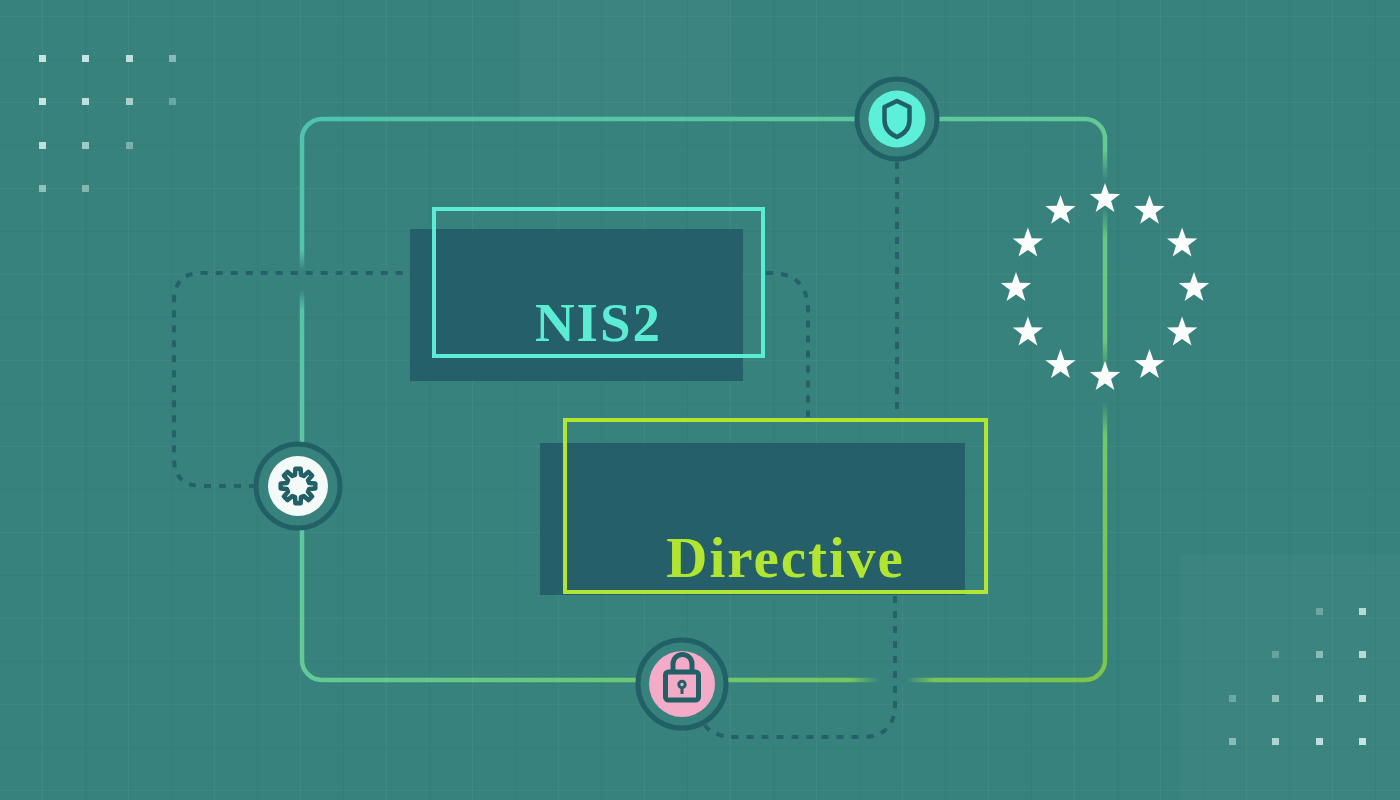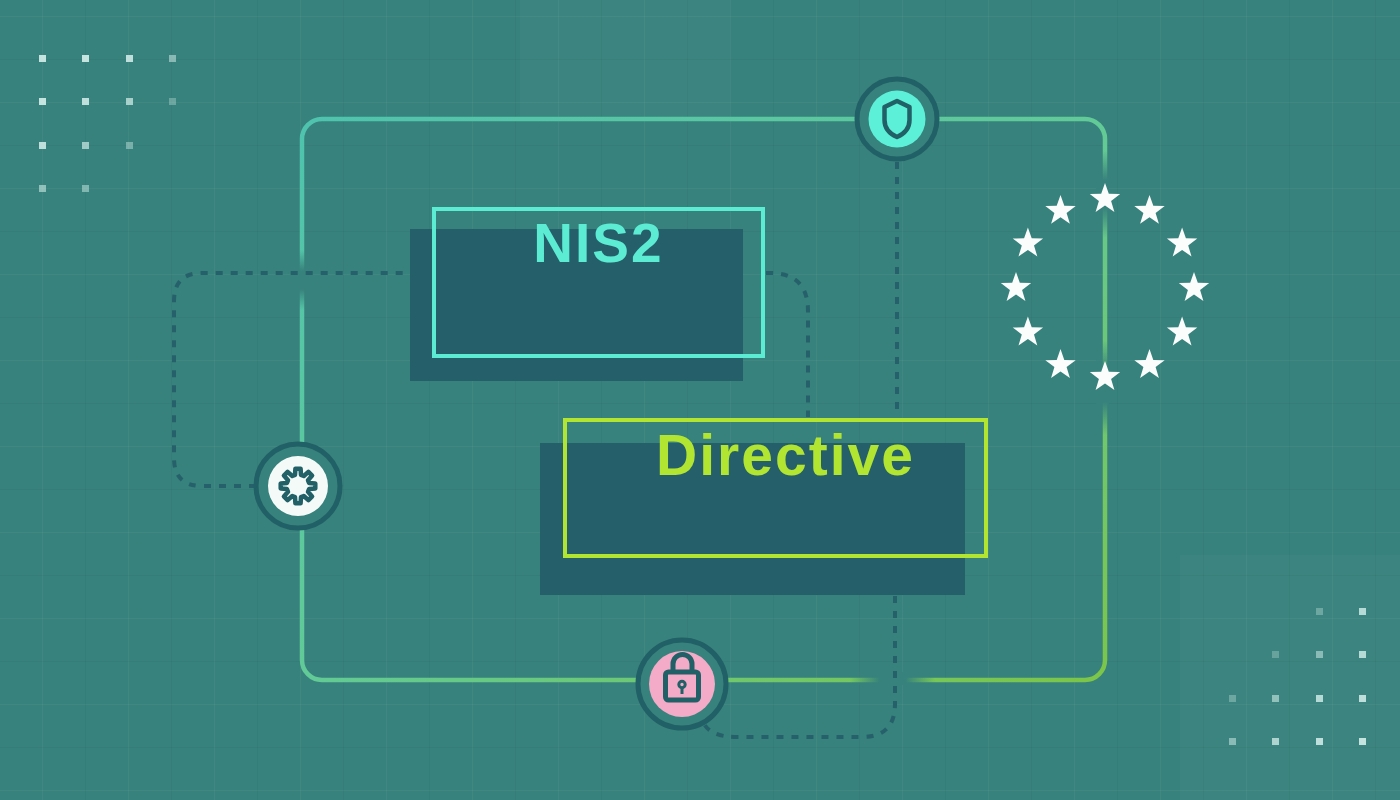--- a/index.html
+++ b/index.html
@@ -16,22 +16,22 @@
       linear-gradient(rgba(0,0,0,0.035) 1px, transparent 1px),
       linear-gradient(90deg, rgba(0,0,0,0.035) 1px, transparent 1px);
     background-size:86px 86px,86px 86px,86px 86px,86px 86px;
     background-position:42px 16px,42px 16px,85px 59px,85px 59px;
   }
   .patch{position:absolute;background:rgba(255,255,255,0.025);pointer-events:none;}
   svg.layer{position:absolute;inset:0;}
   .shadow-box{position:absolute;background:var(--shadow,#255f6a);}
   .label-box{
     position:absolute;box-sizing:border-box;
-    display:flex;align-items:flex-start;justify-content:center;
-    font-weight:700;letter-spacing:2px;
+    display:flex;align-items:flex-end;justify-content:center;
+    font-weight:700;letter-spacing:2px;font-family:Liberation Serif, serif;
   }
   .nis2-box{border:4px solid var(--aqua,#5becd3);color:var(--aqua,#5becd3);font-size:55px;}
   .directive-box{border:4px solid var(--lime,#b2e432);color:var(--lime,#b2e432);font-size:57px;}
   .dot{position:absolute;width:7px;height:7px;background:#cde9e5;}
 </style>
 </head>
 <body>
 
 <div class="stage">
 
@@ -111,21 +111,21 @@
       <line x1="682" y1="687.5" x2="682" y2="694" stroke="#216066" stroke-width="3"></line>
     </g>
   </svg>
 
   <div class="shadow-box" style="left:410px;top:229px;width:333px;height:152px;"></div>
   <div class="label-box nis2-box" style="left:432px;top:207px;width:333px;height:151px;">
     <span>NIS2</span>
   </div>
 
   <div class="shadow-box" style="left:540px;top:443px;width:425px;height:152px;"></div>
-  <div class="label-box directive-box" style="left:563px;top:418px;width:425px;height:140px;padding-left:20px;">
+  <div class="label-box directive-box" style="left:563px;top:418px;width:425px;height:176px;padding-left:20px;">
     <span>Directive</span>
   </div>
 
   <div>
       <div class="dot" style="left: 39px; top: 55px; opacity: 0.95;"></div>
       <div class="dot" style="left: 82.3px; top: 55px; opacity: 0.95;"></div>
       <div class="dot" style="left: 125.6px; top: 55px; opacity: 0.9;"></div>
       <div class="dot" style="left: 168.9px; top: 55px; opacity: 0.55;"></div>
       <div class="dot" style="left: 39px; top: 98.3px; opacity: 0.95;"></div>
       <div class="dot" style="left: 82.3px; top: 98.3px; opacity: 0.9;"></div>

